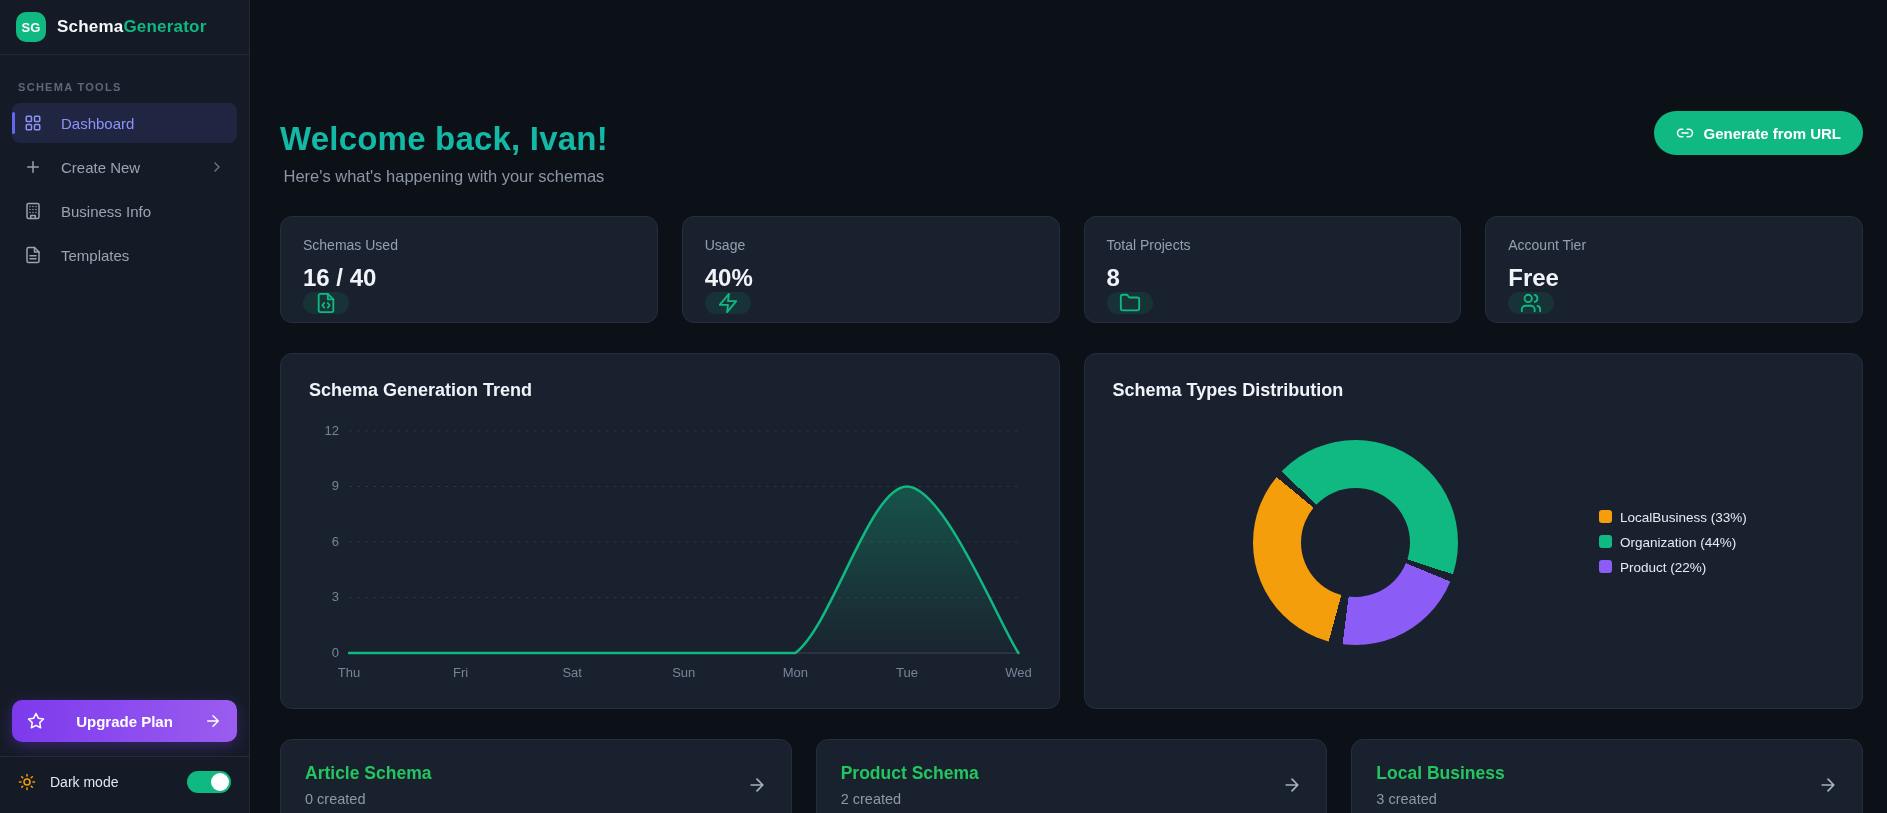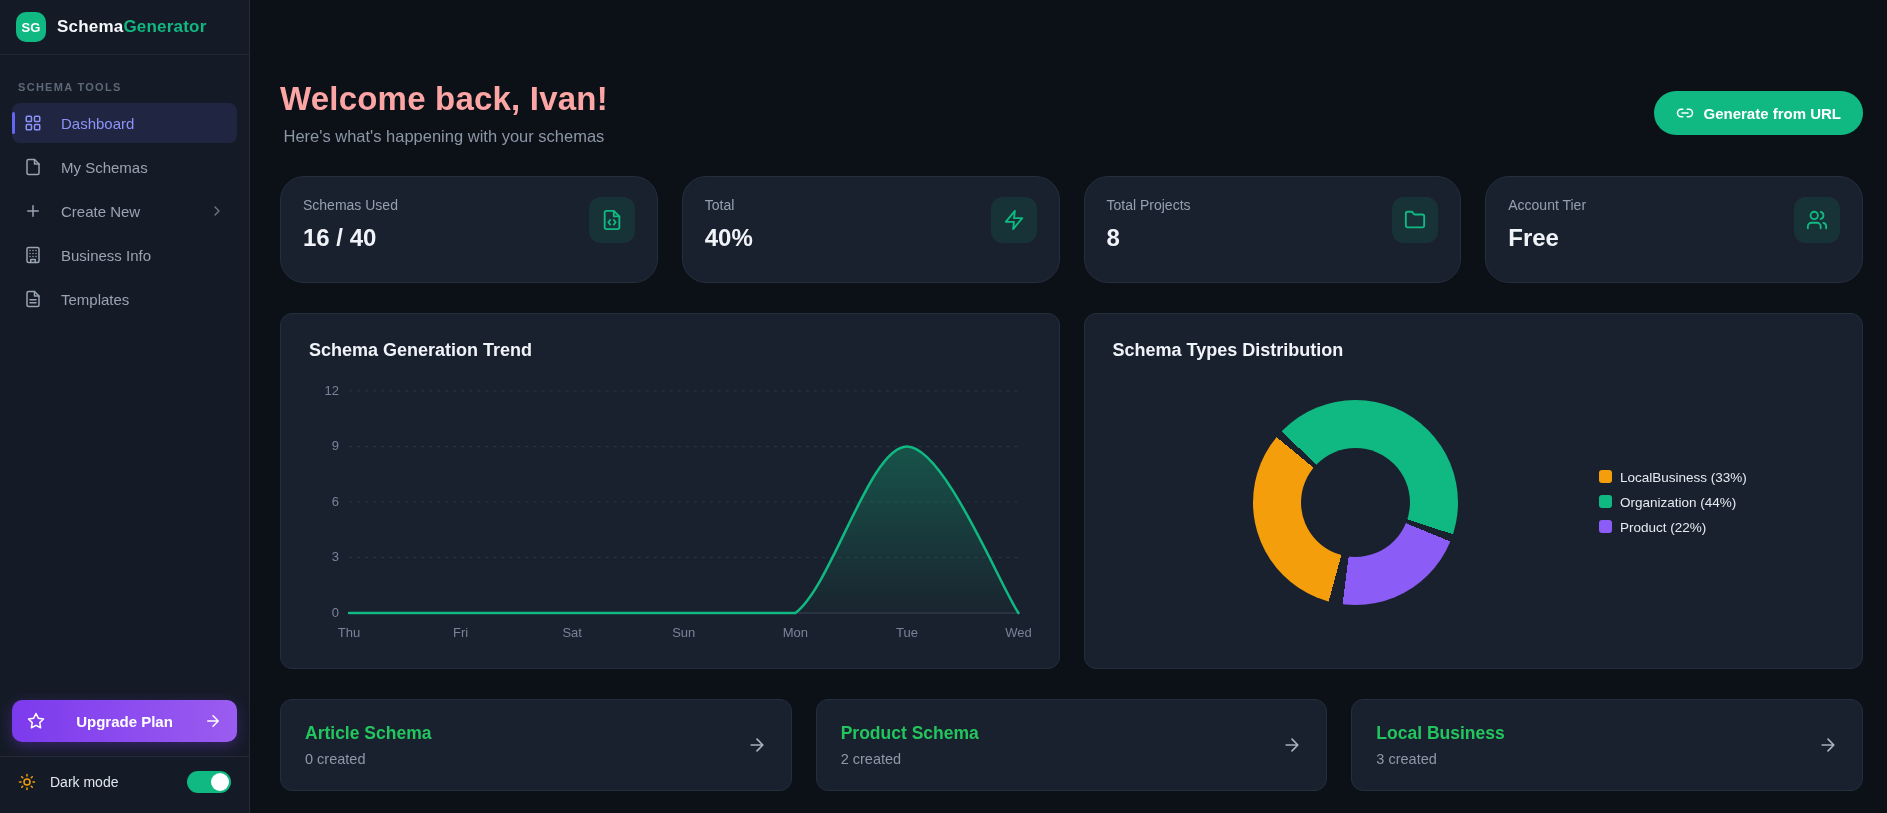--- a/index.html
+++ b/index.html
@@ -70,38 +70,38 @@
   .toggle .knob {
     position:absolute; top:2px; left:2px; width:18px; height:18px;
     border-radius:50%; background:#fff; transition:left .2s;
   }
   .toggle.on { background:#10b981; }
   .toggle.on .knob { left:24px; }
 
   
   .main { flex:1; padding:80px 24px 0 30px; }
   .header-row { display:flex; align-items:center; justify-content:space-between; }
-  .page-title { font-size:33px; font-weight:bold; color:#fca5a5; letter-spacing:.2px; }
+  .page-title { font-size:33px; font-weight:bold; color:#14b8a6; letter-spacing:.2px;margin-top:40px; }
   .page-subtitle { margin-top:9px; font-size:16.5px; color:#8b96a6;text-align:center; }
   .generate-btn {
     display:flex; align-items:center; gap:9px; height:44px; padding:0 22px;
     border:none; border-radius:22px; background:#10b981; color:#fff;
     font-size:15px; font-weight:bold; font-family:inherit; cursor:pointer;
   }
   .generate-btn .icn { width:18px; height:18px; display:inline-flex; }
   .generate-btn .icn svg { width:18px; height:18px; }
 
   .card {
     background:#1a212e; border:1px solid #242e3d; border-radius:12px;
   }
 
   .stats { display:grid; grid-template-columns:repeat(4,1fr); gap:24px; margin-top:30px; }
   .stat-card {
-    background:#1a212e; border:1px solid #242e3d; border-radius:24px;
-    height:107px; padding:20px 22px; display:flex; justify-content:space-between;
+    background:#1a212e; border:1px solid #242e3d; border-radius:12px;
+    height:107px; padding:20px 22px; display:flex; justify-content:space-between;flex-direction:column;
   }
   .stat-label { font-size:14px; color:#93a0b1; }
   .stat-value { margin-top:11px; font-size:24px; font-weight:bold; color:#f0f4f9; }
   .stat-icon {
     width:46px; height:46px; border-radius:12px; background:rgba(16,185,129,0.12);
     color:#10b981; display:flex; align-items:center; justify-content:center;
   }
   .stat-icon svg { width:22px; height:22px; }
 
   .charts { display:grid; grid-template-columns:1fr 1fr; gap:24px; margin-top:30px; }
@@ -152,30 +152,20 @@
               <rect x="3" y="14" width="7" height="7" rx="1.5"></rect>
               <rect x="14" y="14" width="7" height="7" rx="1.5"></rect>
             </svg>
           </span>
      <span>Dashboard</span>
 
    </div>
         <div class="nav-item">
      <span class="nav-icon">
             <svg viewBox="0 0 24 24" fill="none" stroke="currentColor" stroke-width="2" stroke-linecap="round" stroke-linejoin="round">
-              <path d="M14 2H6a2 2 0 0 0-2 2v16a2 2 0 0 0 2 2h12a2 2 0 0 0 2-2V8z"></path>
-              <path d="M14 2v6h6"></path>
-            </svg>
-          </span>
-     <span>My Schemas</span>
-
-   </div>
-        <div class="nav-item">
-     <span class="nav-icon">
-            <svg viewBox="0 0 24 24" fill="none" stroke="currentColor" stroke-width="2" stroke-linecap="round" stroke-linejoin="round">
               <path d="M12 5v14M5 12h14"></path>
             </svg>
           </span>
      <span>Create New</span>
      <span class="chev"><svg viewBox="0 0 24 24" fill="none" stroke="currentColor" stroke-width="2" stroke-linecap="round" stroke-linejoin="round">
               <path d="m9 18 6-6-6-6"></path>
             </svg></span>
    </div>
         <div class="nav-item">
      <span class="nav-icon">
@@ -257,21 +247,21 @@
      <div class="stat-icon">
             <svg viewBox="0 0 24 24" fill="none" stroke="currentColor" stroke-width="2" stroke-linecap="round" stroke-linejoin="round">
               <path d="M14 2H6a2 2 0 0 0-2 2v16a2 2 0 0 0 2 2h12a2 2 0 0 0 2-2V8z"></path>
               <path d="M14 2v6h6"></path>
               <path d="m10 12-2 2.5 2 2.5M14 12l2 2.5-2 2.5"></path>
             </svg>
           </div>
    </div>
         <div class="stat-card">
      <div>
-       <div class="stat-label">Total</div>
+       <div class="stat-label">Usage</div>
        <div class="stat-value">40%</div>
      </div>
      <div class="stat-icon">
             <svg viewBox="0 0 24 24" fill="none" stroke="currentColor" stroke-width="2" stroke-linecap="round" stroke-linejoin="round">
               <path d="M13 2 3 14h9l-1 8 10-12h-9l1-8z"></path>
             </svg>
           </div>
    </div>
         <div class="stat-card">
      <div>

